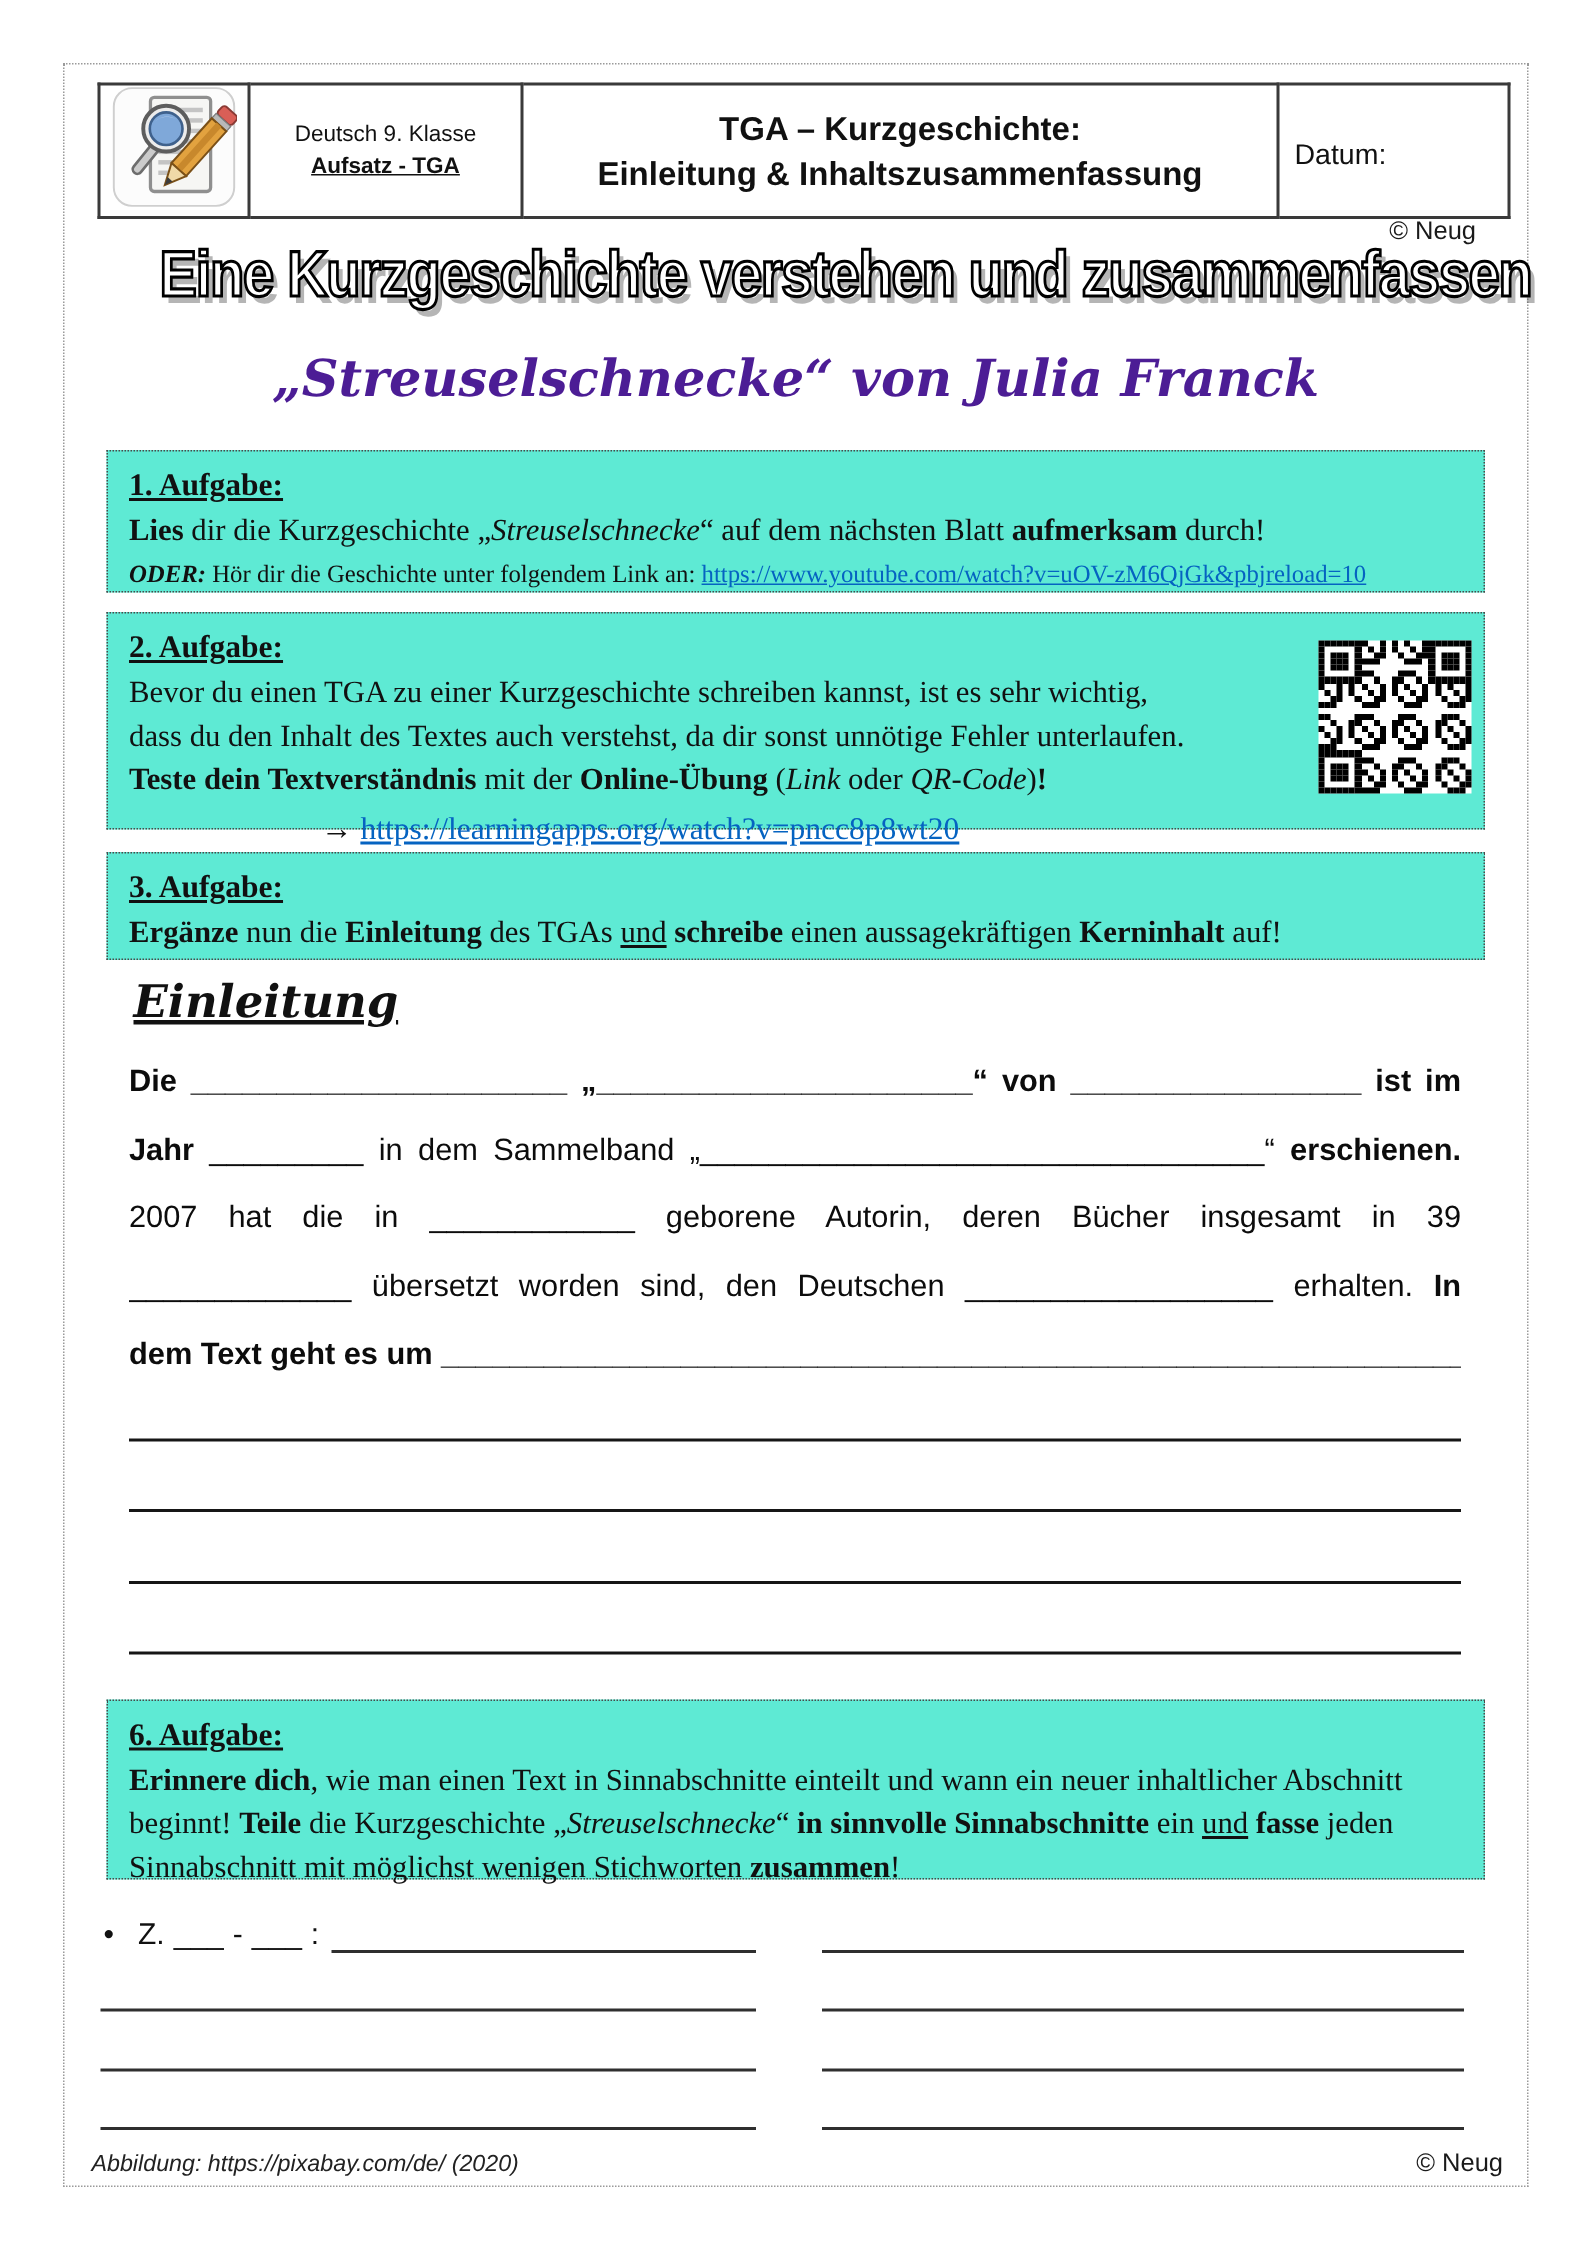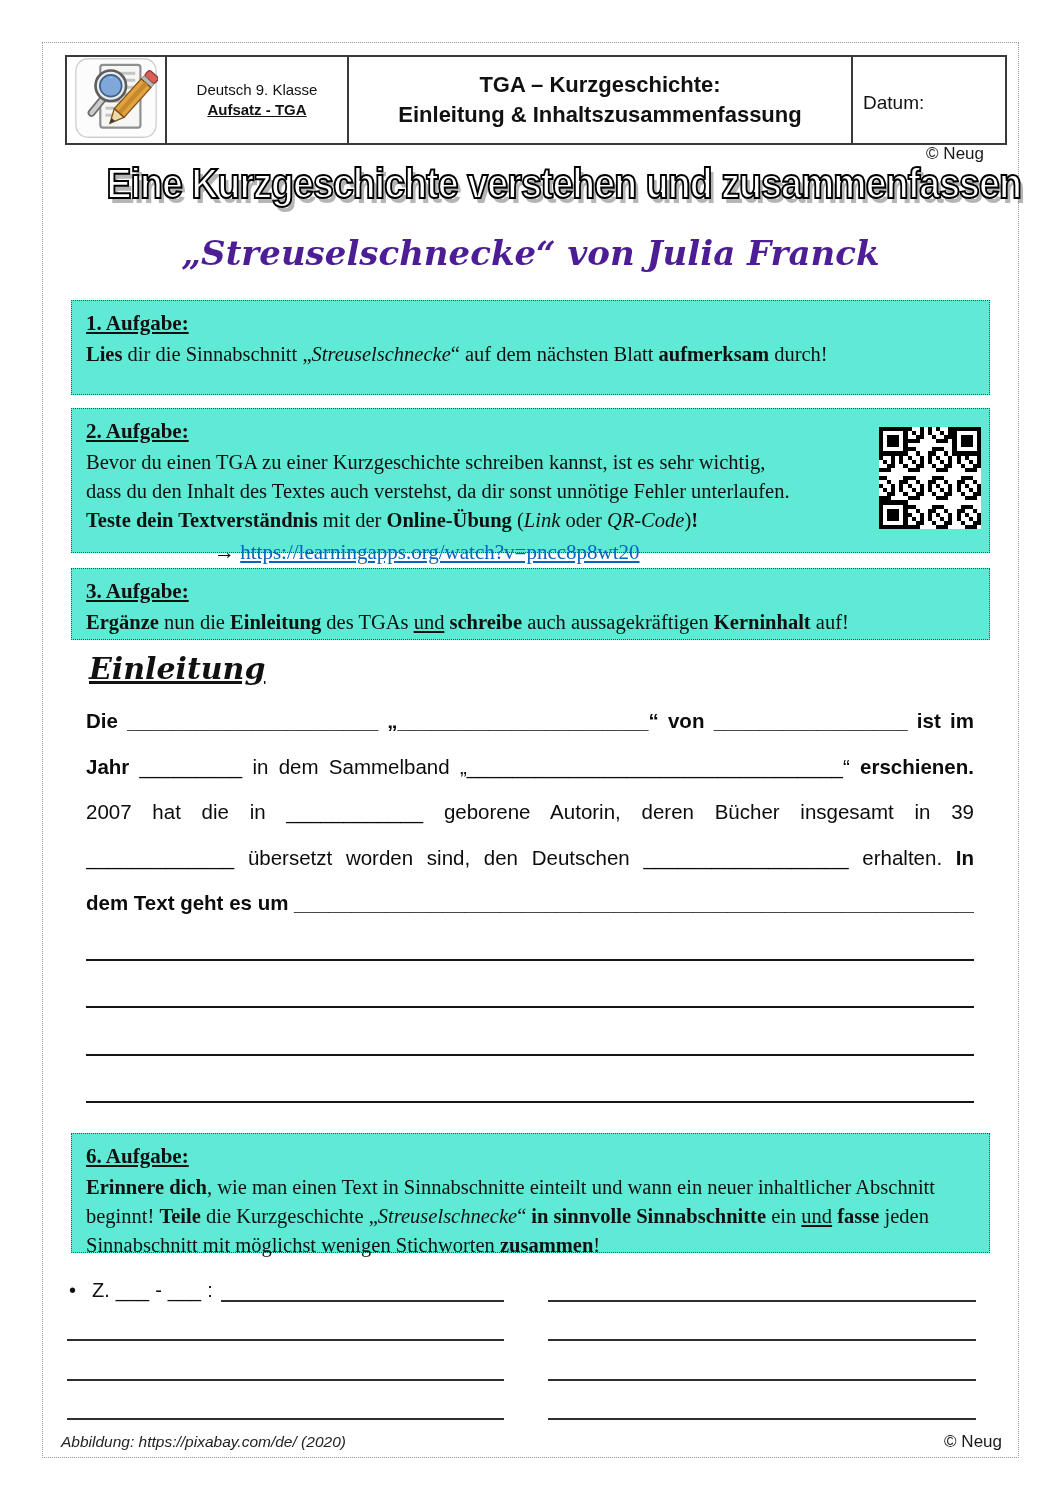--- a/index.html
+++ b/index.html
@@ -138,21 +138,22 @@
     </tr>
   </tbody>
     </table>
   <div class="copy-top">© Neug</div>
 
   <div class="main-title">Eine Kurzgeschichte verstehen und zusammenfassen</div>
   <div class="sub-title">„Streuselschnecke“ von Julia Franck</div>
 
   <div class="box" id="box1">
     <h3>1. Aufgabe:</h3>
-    <p><span class="b">Lies</span><span> dir die Sinnabschnitt „</span><span class="i">Streuselschnecke</span><span>“ auf dem nächsten Blatt </span><span class="b">aufmerksam</span><span> durch!</span></p>
+    <p><span class="b">Lies</span><span> dir die Kurzgeschichte „</span><span class="i">Streuselschnecke</span><span>“ auf dem nächsten Blatt </span><span class="b">aufmerksam</span><span> durch!</span></p>
+    <p class="oder"><span class="bi">ODER:</span><span> Hör dir die Geschichte unter folgendem Link an: </span><a class="link">https://www.youtube.com/watch?v=uOV-zM6QjGk&amp;pbjreload=10</a></p>
   </div>
 
   <div class="box" id="box2" style="position:absolute;">
     <div class="qr">
         <i class="on"></i>
         <i class="on"></i>
         <i class="on"></i>
         <i class="on"></i>
         <i class="on"></i>
         <i class="on"></i>
@@ -780,21 +781,21 @@
     <div class="txt">
       <p>Bevor du einen TGA zu einer Kurzgeschichte schreiben kannst, ist es sehr wichtig,</p>
       <p>dass du den Inhalt des Textes auch verstehst, da dir sonst unnötige Fehler unterlaufen.</p>
       <p><span class="b">Teste dein Textverständnis</span><span> mit der </span><span class="b">Online-Übung</span><span> (</span><span class="i">Link</span><span> oder </span><span class="i">QR-Code</span><span>)</span><span class="b">!</span></p>
     </div>
     <p class="arrow-line"><span>→</span> <a class="link">https://learningapps.org/watch?v=pncc8p8wt20</a></p>
   </div>
 
   <div class="box" id="box3">
     <h3>3. Aufgabe:</h3>
-    <p><span class="b">Ergänze</span><span> nun die </span><span class="b">Einleitung</span><span> des TGAs </span><span class="u">und</span><span> </span><span class="b">schreibe</span><span> auch aussagekräftigen </span><span class="b">Kerninhalt</span><span> auf!</span></p>
+    <p><span class="b">Ergänze</span><span> nun die </span><span class="b">Einleitung</span><span> des TGAs </span><span class="u">und</span><span> </span><span class="b">schreibe</span><span> einen aussagekräftigen </span><span class="b">Kerninhalt</span><span> auf!</span></p>
   </div>
 
   <div class="einl-h">Einleitung</div>
 
   <div class="fillin">
     <div class="fl b">Die ______________________ „______________________“ von _________________ ist im</div>
     <div class="fl"><span class="b">Jahr</span><span> _________ in dem Sammelband „_________________________________“ </span><span class="b">erschienen.</span></div>
     <div class="fl">2007 hat die in ____________ geborene Autorin, deren Bücher insgesamt in 39</div>
     <div class="fl"><span>_____________ übersetzt worden sind, den Deutschen __________________ erhalten. </span><span class="b">In</span></div>
     <div class="fl last b">dem Text geht es um ________________________________________________________________</div>

